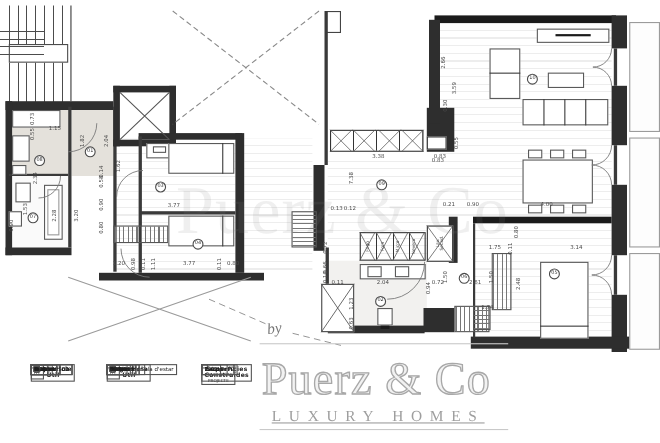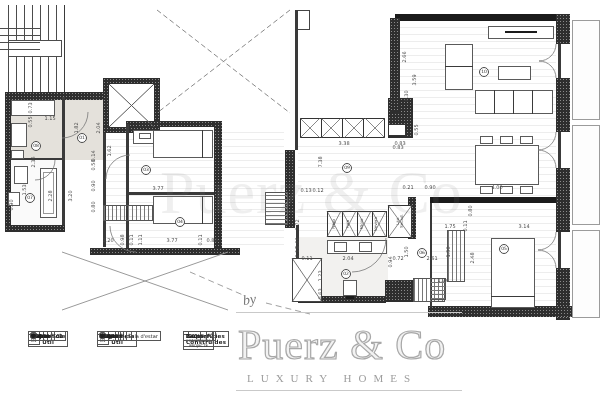--- a/index.html
+++ b/index.html
@@ -33,21 +33,21 @@
   .stable .val{text-align:right;white-space:nowrap;}
   .stable .lbl{white-space:nowrap;}
   .rowcirc{width:7px;height:7px;border:1px solid #555;border-radius:50%;display:inline-block;
            font-size:3.5px;line-height:6px;text-align:center;position:static;}
   .circcol{border:none !important;text-align:center;}
   
   .wm-center{left:160px;top:148px;width:300px;height:90px;font-family:"Liberation Serif","DejaVu Serif",serif;
              font-size:62px;line-height:88px;color:rgba(130,130,130,0.13);letter-spacing:1px;overflow:hidden;white-space:nowrap;}
   .brand{font-family:"Liberation Serif","DejaVu Serif",serif;font-size:42px;line-height:46px;
          color:#f2f2f2;-webkit-text-stroke:1.2px #a8a8a8;text-stroke:1.2px #a8a8a8;letter-spacing:1px;white-space:nowrap;}
-  .tagline{font-family:"Liberation Serif","DejaVu Serif",serif;font-size:11px;color:#9e9e9e;letter-spacing:7px;white-space:nowrap;}
+  .tagline{font-family:"Liberation Serif","DejaVu Serif",serif;font-size:14px;color:#9e9e9e;letter-spacing:7px;white-space:nowrap;text-decoration:underline;}
   .byword{font-family:"Liberation Serif","DejaVu Serif",serif;font-style:italic;font-size:14px;color:#777;transform:rotate(-8deg);}
   .rule{height:1px;background:#c9c9c9;}
 </style>
 </head>
 <body>
 
 <div id="canvas">
 
   <div class="stair-v" style="left:8px;top:5px;width:54px;height:88px;"></div>
   <div style="left:8px;top:40px;width:54px;height:17px;background:#fff;border:1px solid #4c4c4c;"></div>

